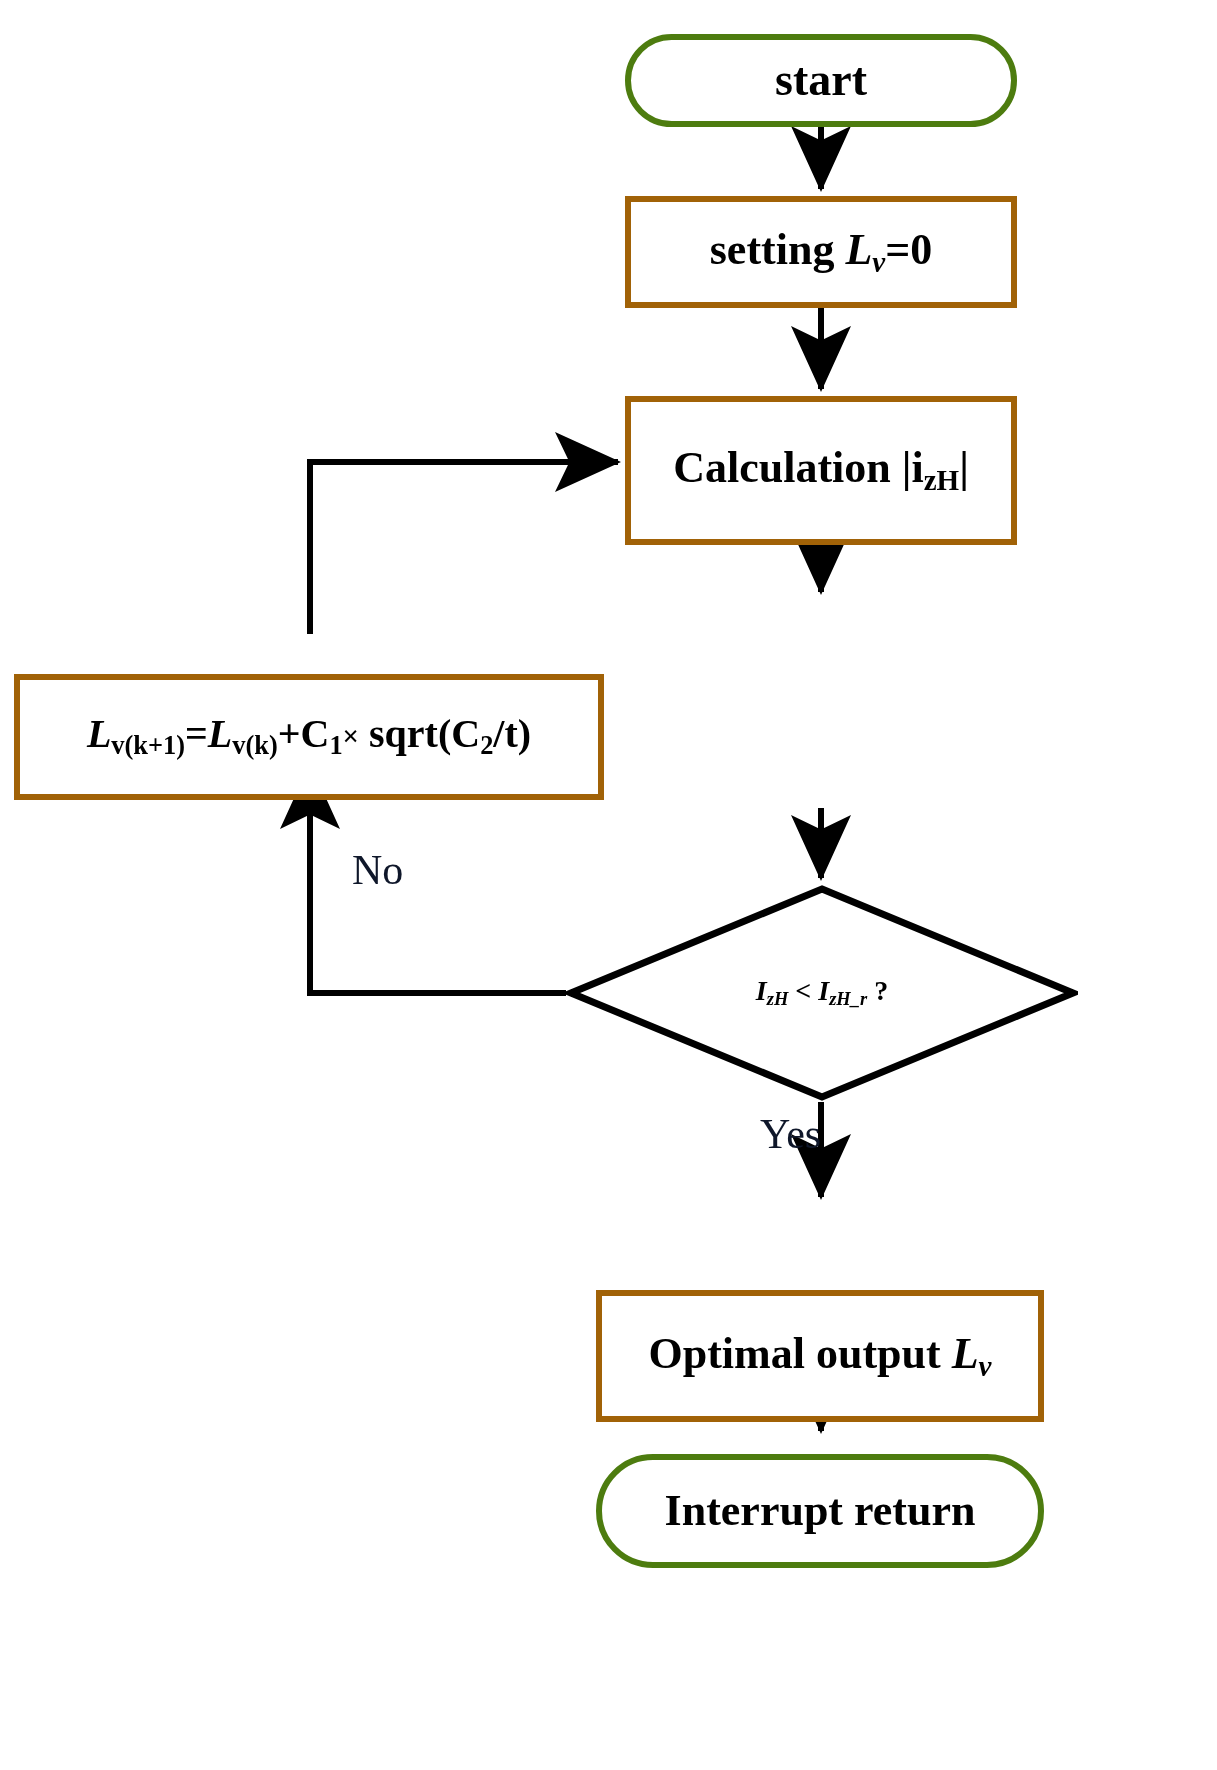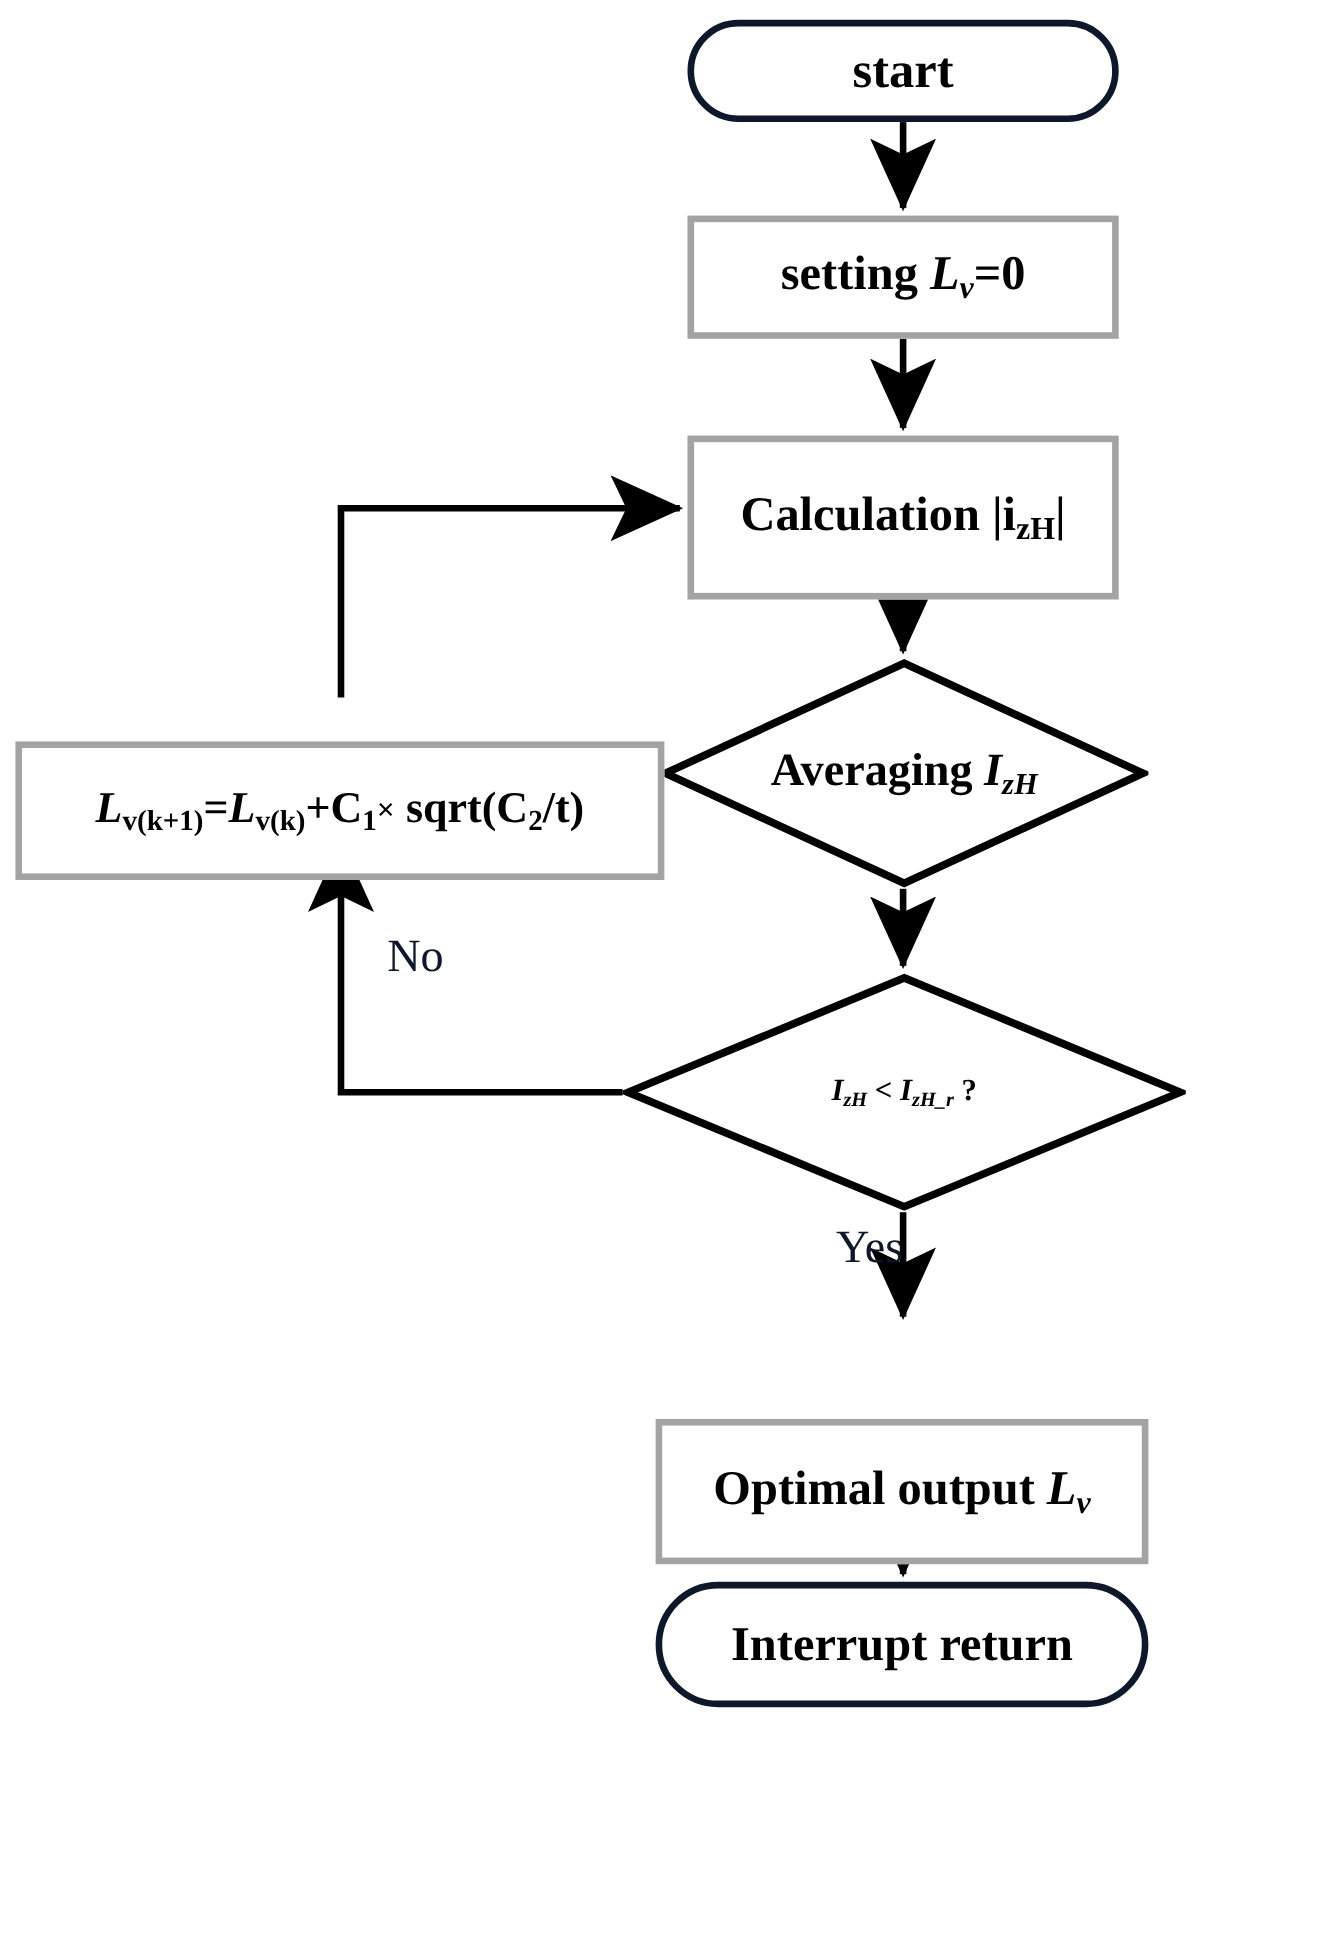--- a/index.html
+++ b/index.html
@@ -28,26 +28,27 @@
     box-sizing:border-box;
     display:flex;
     align-items:center;
     justify-content:center;
     text-align:center;
     color:#000000;
     background:#ffffff;
     line-height:1.05;
   }
   .proc{
-    border:6px solid #a3a3a3;
+    border:6px solid #a16207;
     border-radius:0;
   }
   .term{
-    border:6px solid #0f172a;
+    border:6px solid #4d7c0f;
     border-radius:58px;
+    margin-top:16px;
   }
   .node .lbl{
     display:block;
     white-space:nowrap;
     font-weight:bold;
   }
 
   
   .diamond{
     position:absolute;
@@ -135,26 +136,20 @@
   </div>
 
   <div class="node proc" id="n-setting">
     <span class="lbl"><span>setting </span><span class="it">L</span><span class="it sub">v</span><span>=0</span></span>
   </div>
 
   <div class="node proc" id="n-calc">
     <span class="lbl"><span>Calculation |i</span><span class="sub">zH</span><span>|</span></span>
   </div>
 
-  <div class="diamond" id="n-avg">
-    <svg viewBox="0 0 444 210" preserveAspectRatio="none">
-      <polygon points="222,5 439,105 222,205 5,105" fill="#ffffff" stroke="#000000" stroke-width="7" vector-effect="non-scaling-stroke"></polygon>
-    </svg>
-    <span class="lbl"><span>Averaging </span><span class="it">I</span><span class="it sub">zH</span></span>
-  </div>
 
   <div class="diamond" id="n-cmp">
     <svg viewBox="0 0 512 218" preserveAspectRatio="none">
       <polygon points="256,5 507,109 256,213 5,109" fill="#ffffff" stroke="#000000" stroke-width="7" vector-effect="non-scaling-stroke"></polygon>
     </svg>
     <span class="lbl"><span class="it">I</span><span class="it sub">zH</span><span> &lt; </span><span class="it">I</span><span class="it sub">zH_r</span><span> ?</span></span>
   </div>
 
   <div class="node proc" id="n-formula">
     <span class="lbl"><span class="it">L</span><span class="sub">v(k+1)</span><span>=</span><span class="it">L</span><span class="sub">v(k)</span><span>+</span><span>C</span><span class="sub">1</span><span class="times">×</span><span> sqrt(C</span><span class="sub">2</span><span>/t)</span></span>

